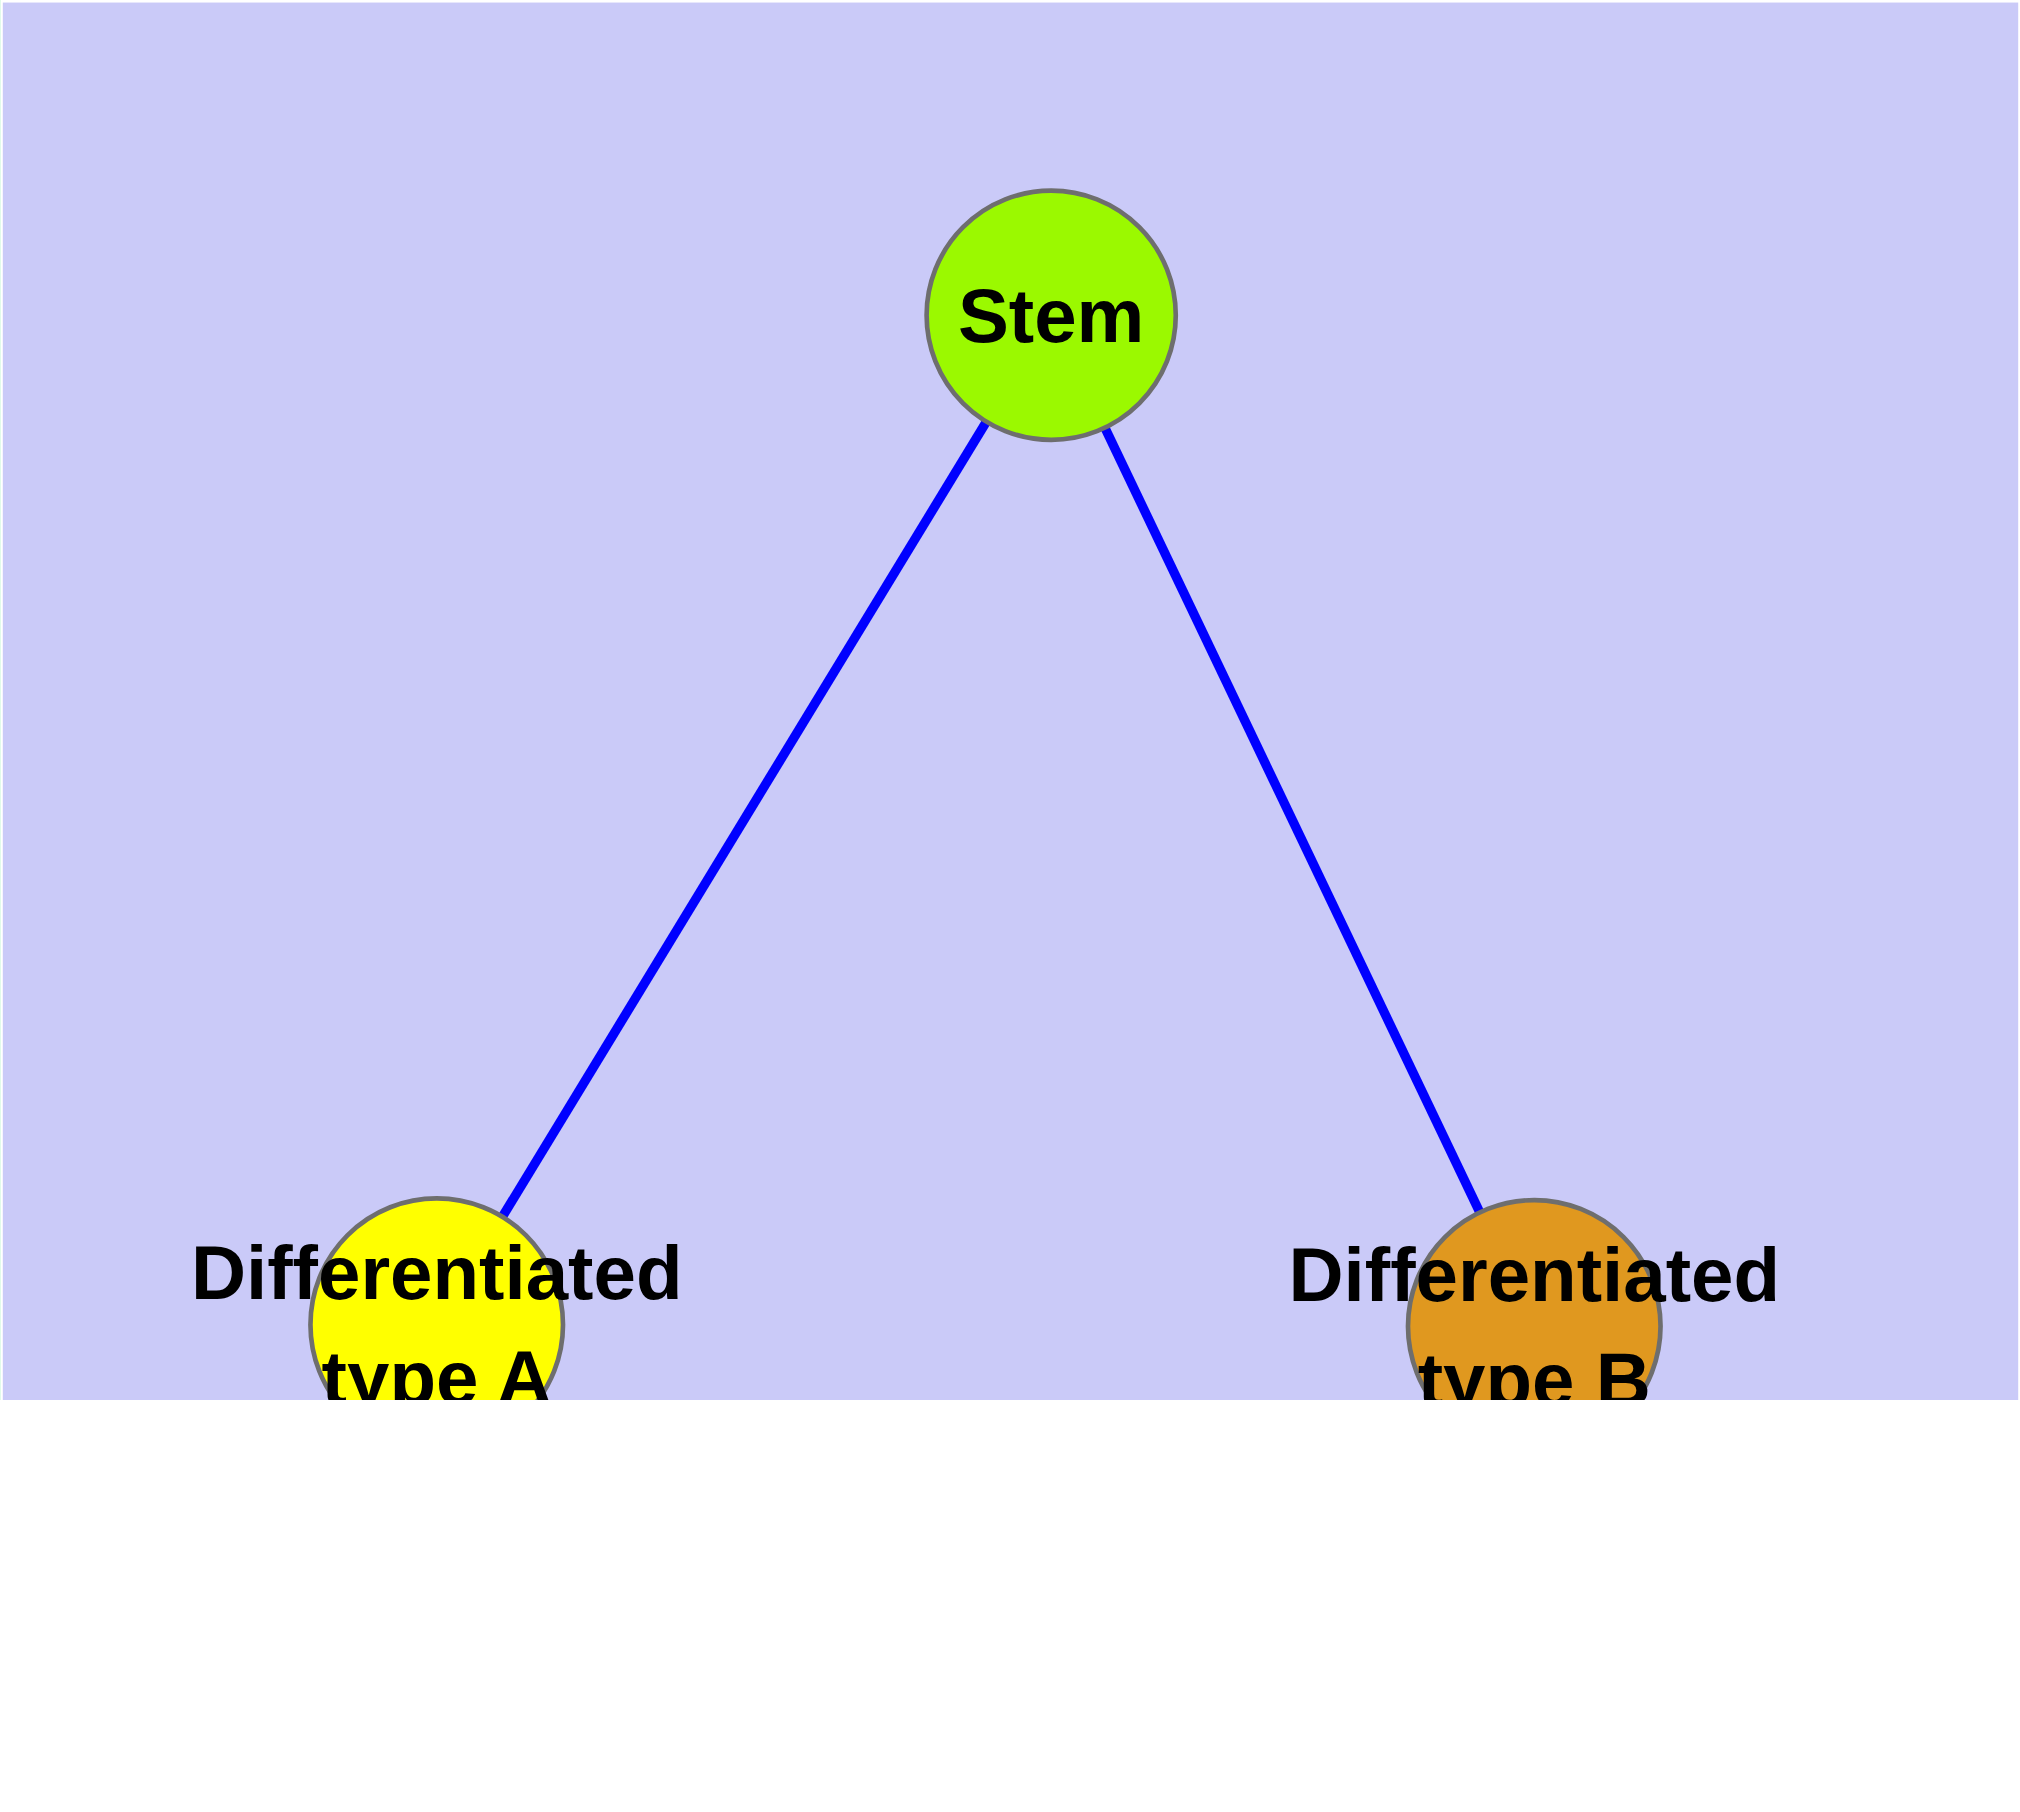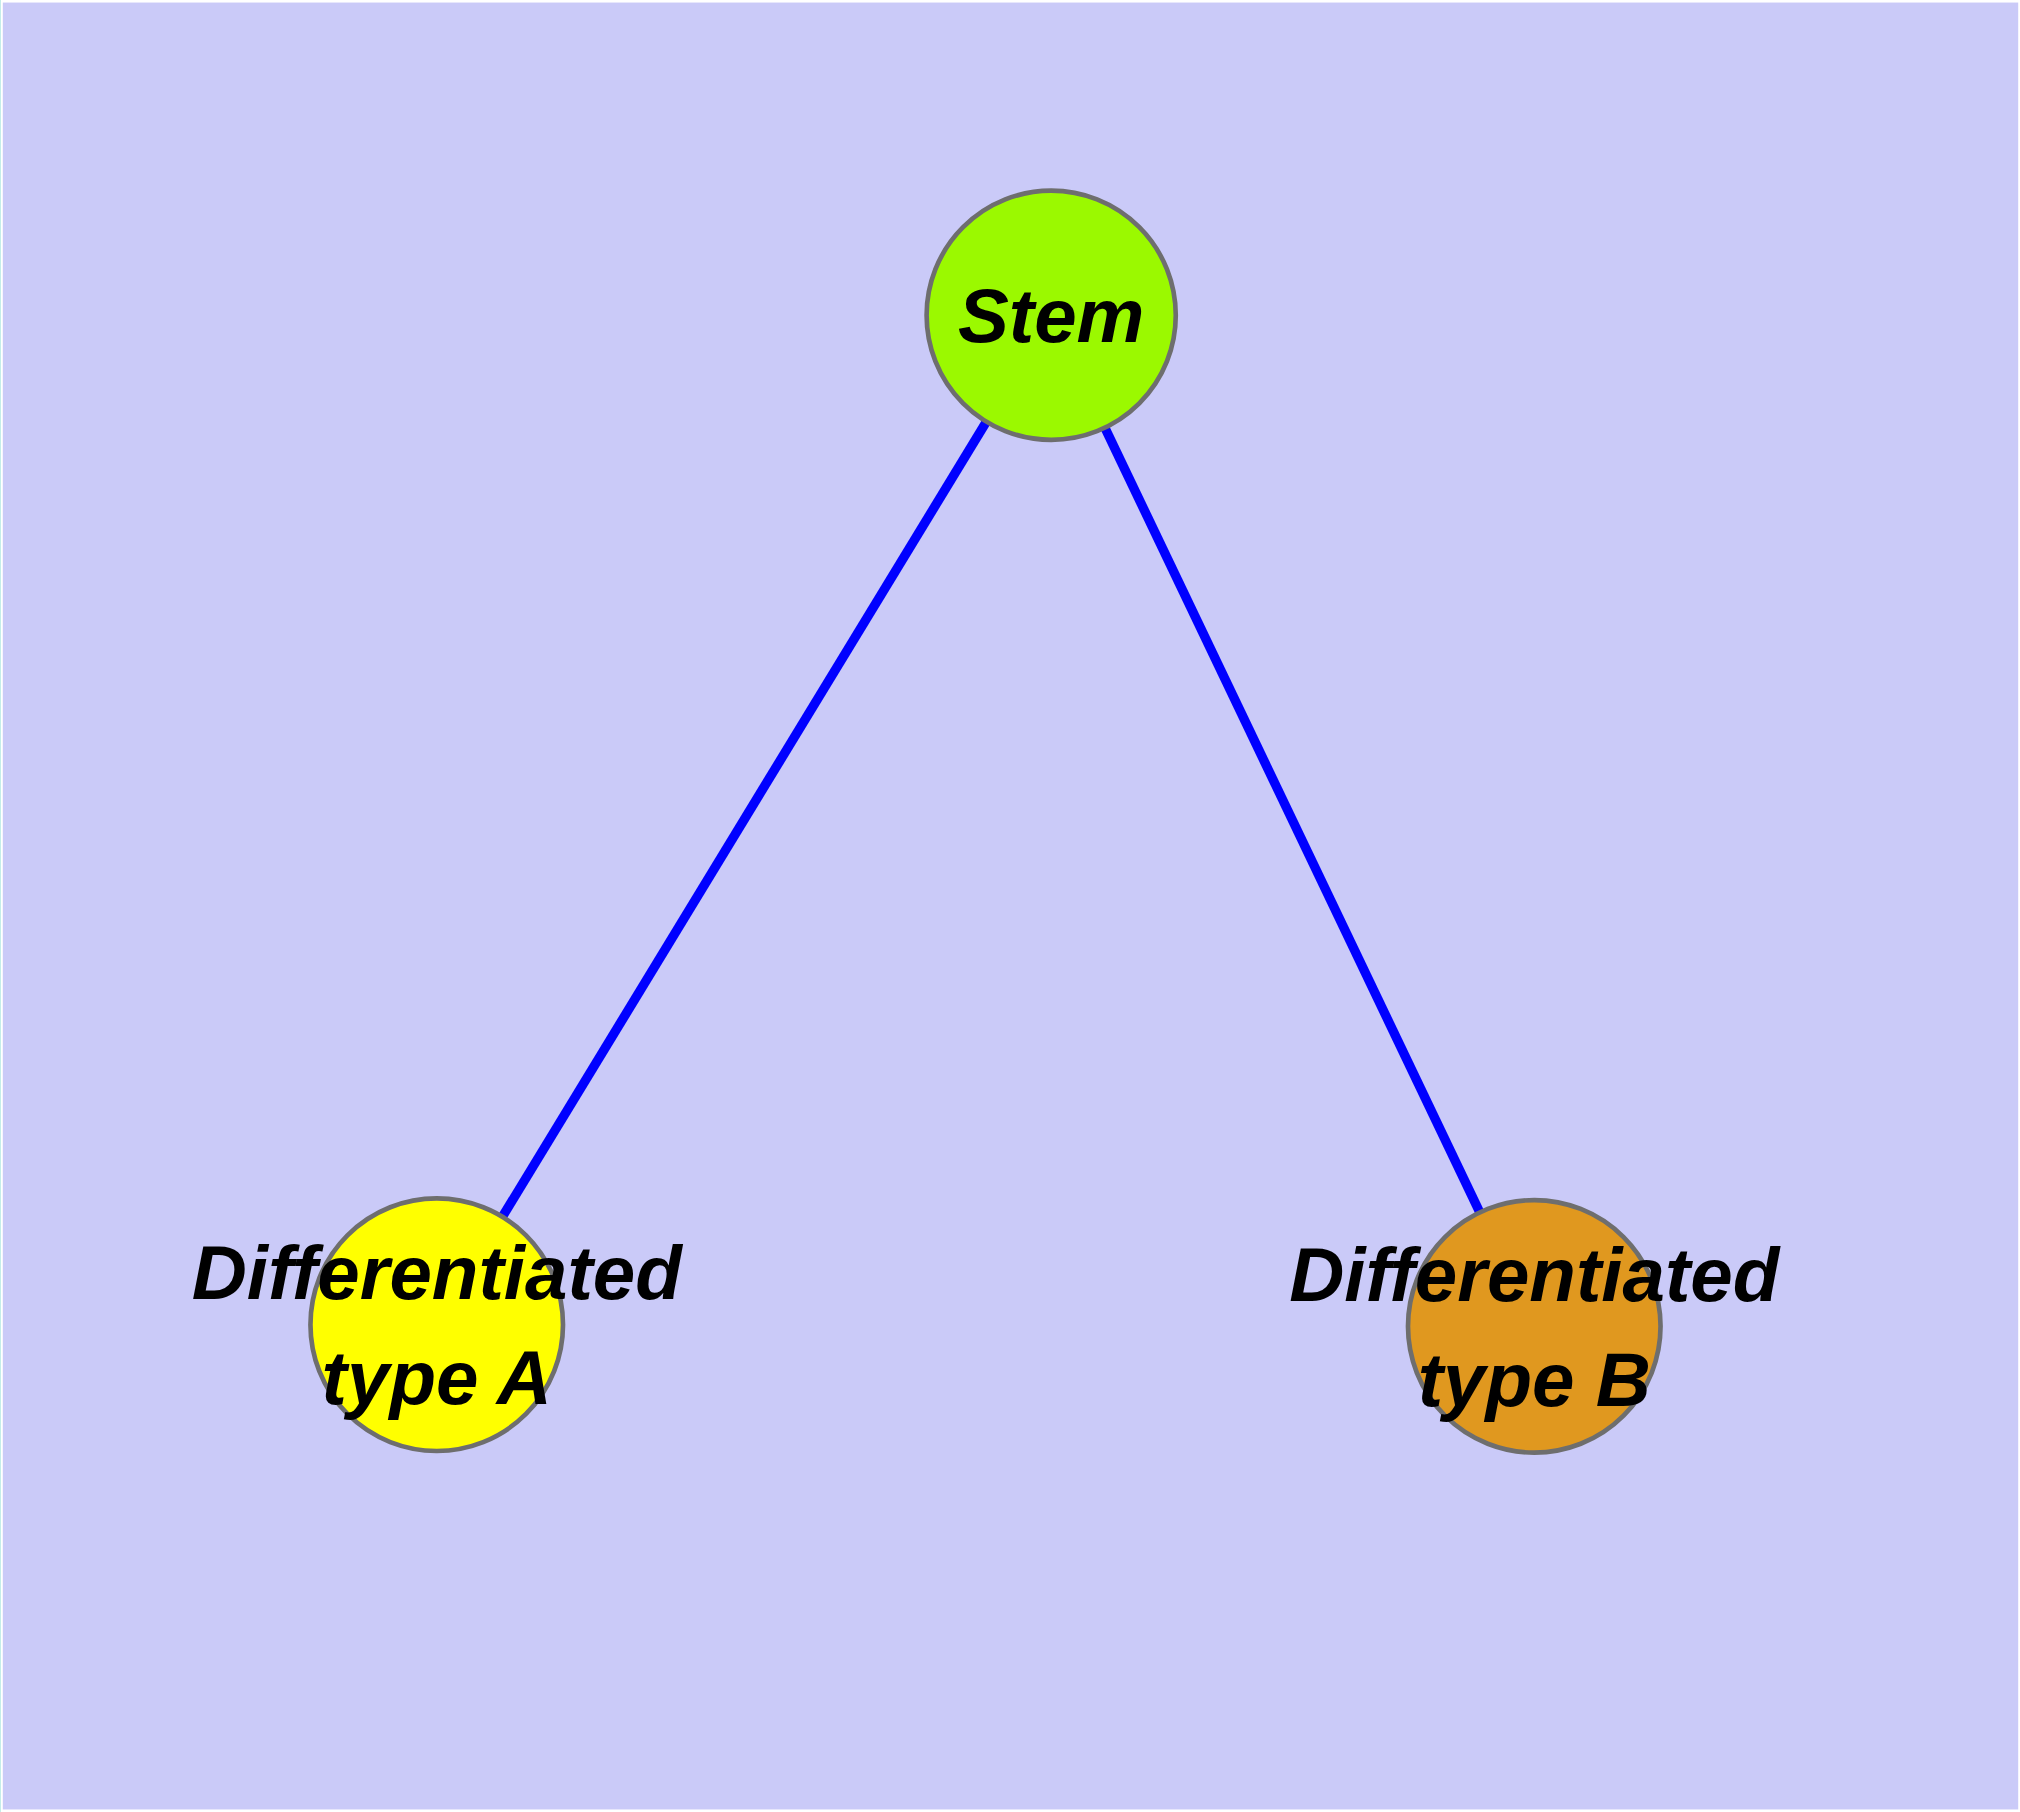--- a/index.html
+++ b/index.html
@@ -3,25 +3,24 @@
 <meta charset="utf-8">
 <style>
   html, body {
     margin: 0;
     padding: 0;
     background: #ffffff;
   }
   .diagram-page {
     position: relative;
     width: 2021px;
-    height: 1812px;
-    background: #14b8a6;
+    height: 1400px;
+    background: #86efac;
     overflow: hidden;
     font-family: "Liberation Sans", sans-serif;
-    font-style: italic;
   }
   .diagram-page svg {
     display: block;
     width: 2021px;
     height: 1812px;
   }
   .node-label {
     font-family: "Liberation Sans", sans-serif;
     font-weight: bold;
     font-size: 90px;

